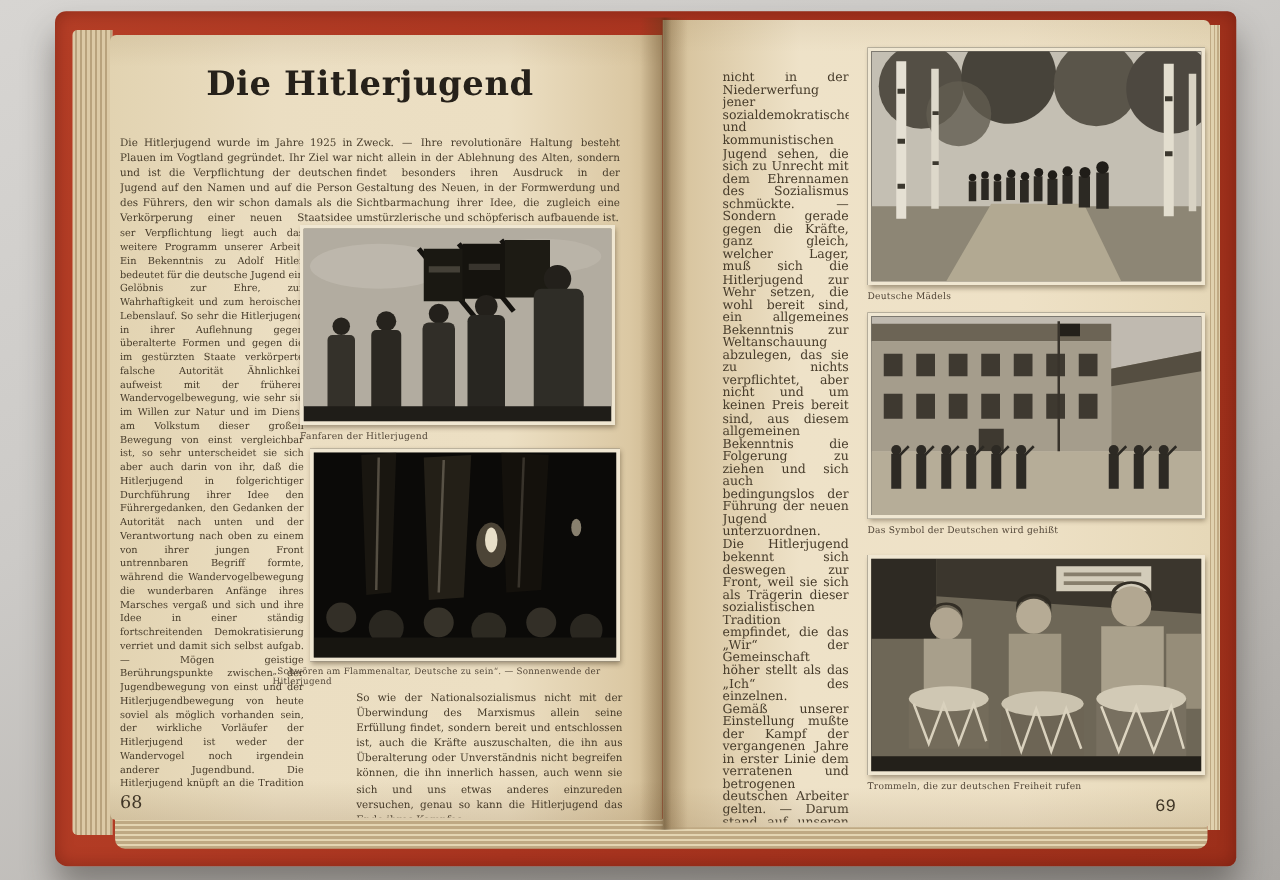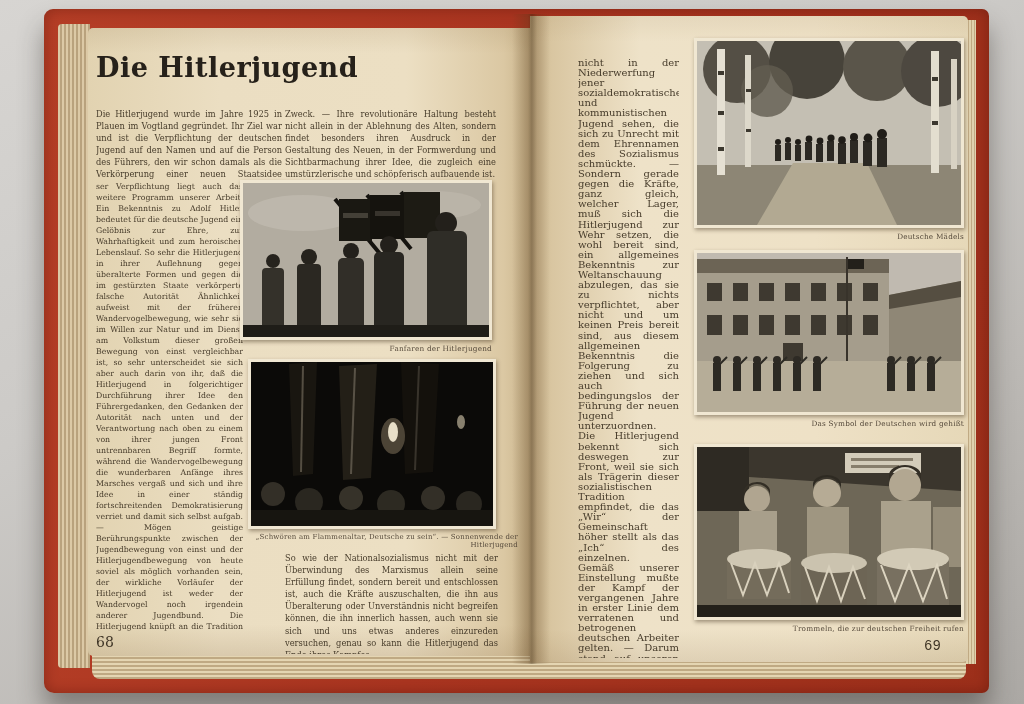--- a/index.html
+++ b/index.html
@@ -46,41 +46,41 @@
       linear-gradient(to bottom,rgba(120,90,50,.08) 0,rgba(0,0,0,0) 4%,rgba(0,0,0,0) 95%,rgba(110,80,45,.12) 100%),
       linear-gradient(to left,#e6d8b8 0%,#eee1c6 35%,#eee2c8 75%,#d9c6a1 95%,#c8b189 100%);
     border-radius:0 5px 5px 0;
   }
   .gutter{
     position:absolute;left:512px;top:14px;width:38px;height:650px;pointer-events:none;
     background:linear-gradient(to right,rgba(0,0,0,0) 0%,rgba(85,58,25,.30) 42%,rgba(62,42,16,.44) 52%,rgba(85,58,25,.22) 66%,rgba(0,0,0,0) 100%);
   }
   
   .title{
-    position:absolute;left:8px;top:24px;width:400px;
+    position:absolute;left:8px;top:24px;width:400px;text-align:center;
     font-size:27px;font-weight:bold;color:#26211a;letter-spacing:.5px;
   }
   .subtitle{
     position:absolute;left:8px;top:62px;width:400px;text-align:center;
     font-size:10.5px;color:#332c22;letter-spacing:.7px;
   }
   .bodytext{
     position:absolute;overflow:hidden;text-align:justify;white-space:pre-line;
     color:#473c2b;
   }
   .col1a{left:8px;top:80px;width:186px;height:72px;font-size:8.3px;line-height:12.1px;}
   .col1b{left:8px;top:153px;width:147px;height:450px;font-size:7.8px;line-height:11.0px;}
   .col2-intro{left:197px;top:80px;width:211px;height:70px;font-size:8.3px;line-height:12.1px;}
   .col2-bottom{left:197px;top:524px;width:213px;height:102px;font-size:8.3px;line-height:12.1px;}
   .rcol{left:48px;top:24px;width:101px;height:600px;font-size:10px;line-height:10.1px;margin-top:18px;}
   .pagenum{position:absolute;font-size:14px;color:#3f3526;}
   .pn-left{left:8px;top:606px;}
   .pn-right{left:394px;top:622px;font-family:Liberation Mono, monospace;}
   .caption{
-    position:absolute;text-align:right;font-size:7.3px;color:#54483a;letter-spacing:.2px;
+    position:absolute;text-align:left;font-size:7.3px;color:#54483a;letter-spacing:.2px;
   }
   
   .photo{
     position:absolute;background:#141310;
     border:3px solid #f0e7d2;box-shadow:1px 2px 4px rgba(60,45,25,.45);
     box-sizing:border-box;overflow:hidden;
   }
   .photo svg{display:block;width:100%;height:100%;}
   .ph1{left:152px;top:152px;width:252px;height:160px;}
   .cap1{left:152px;top:316px;width:252px;}

